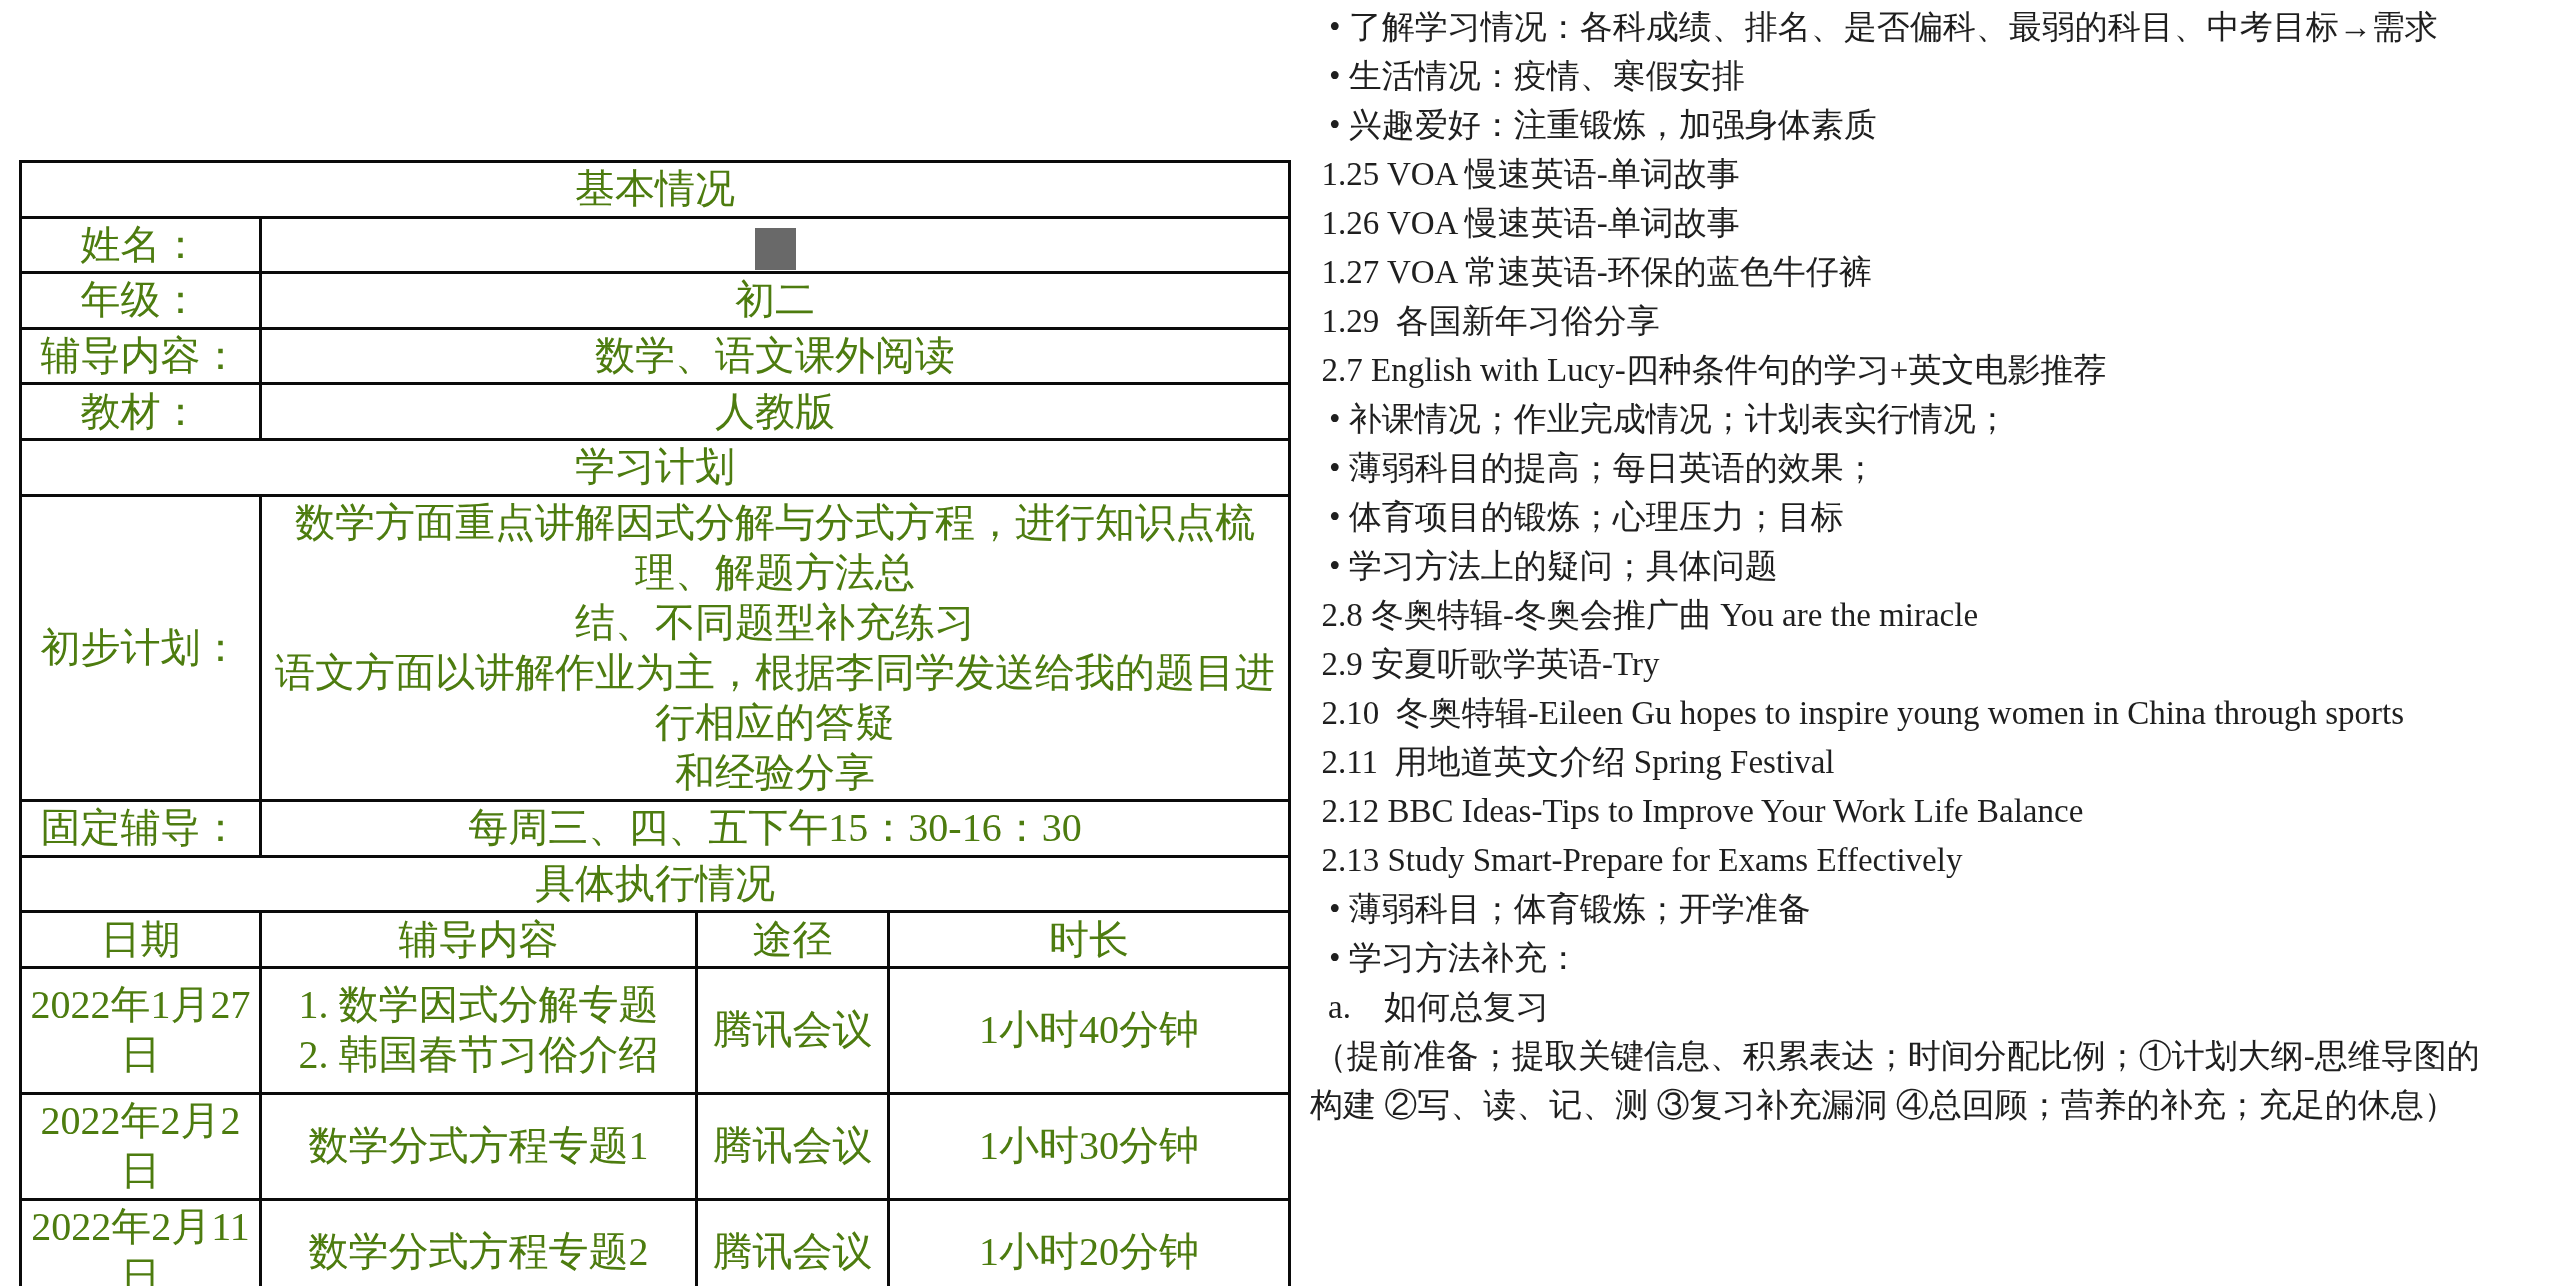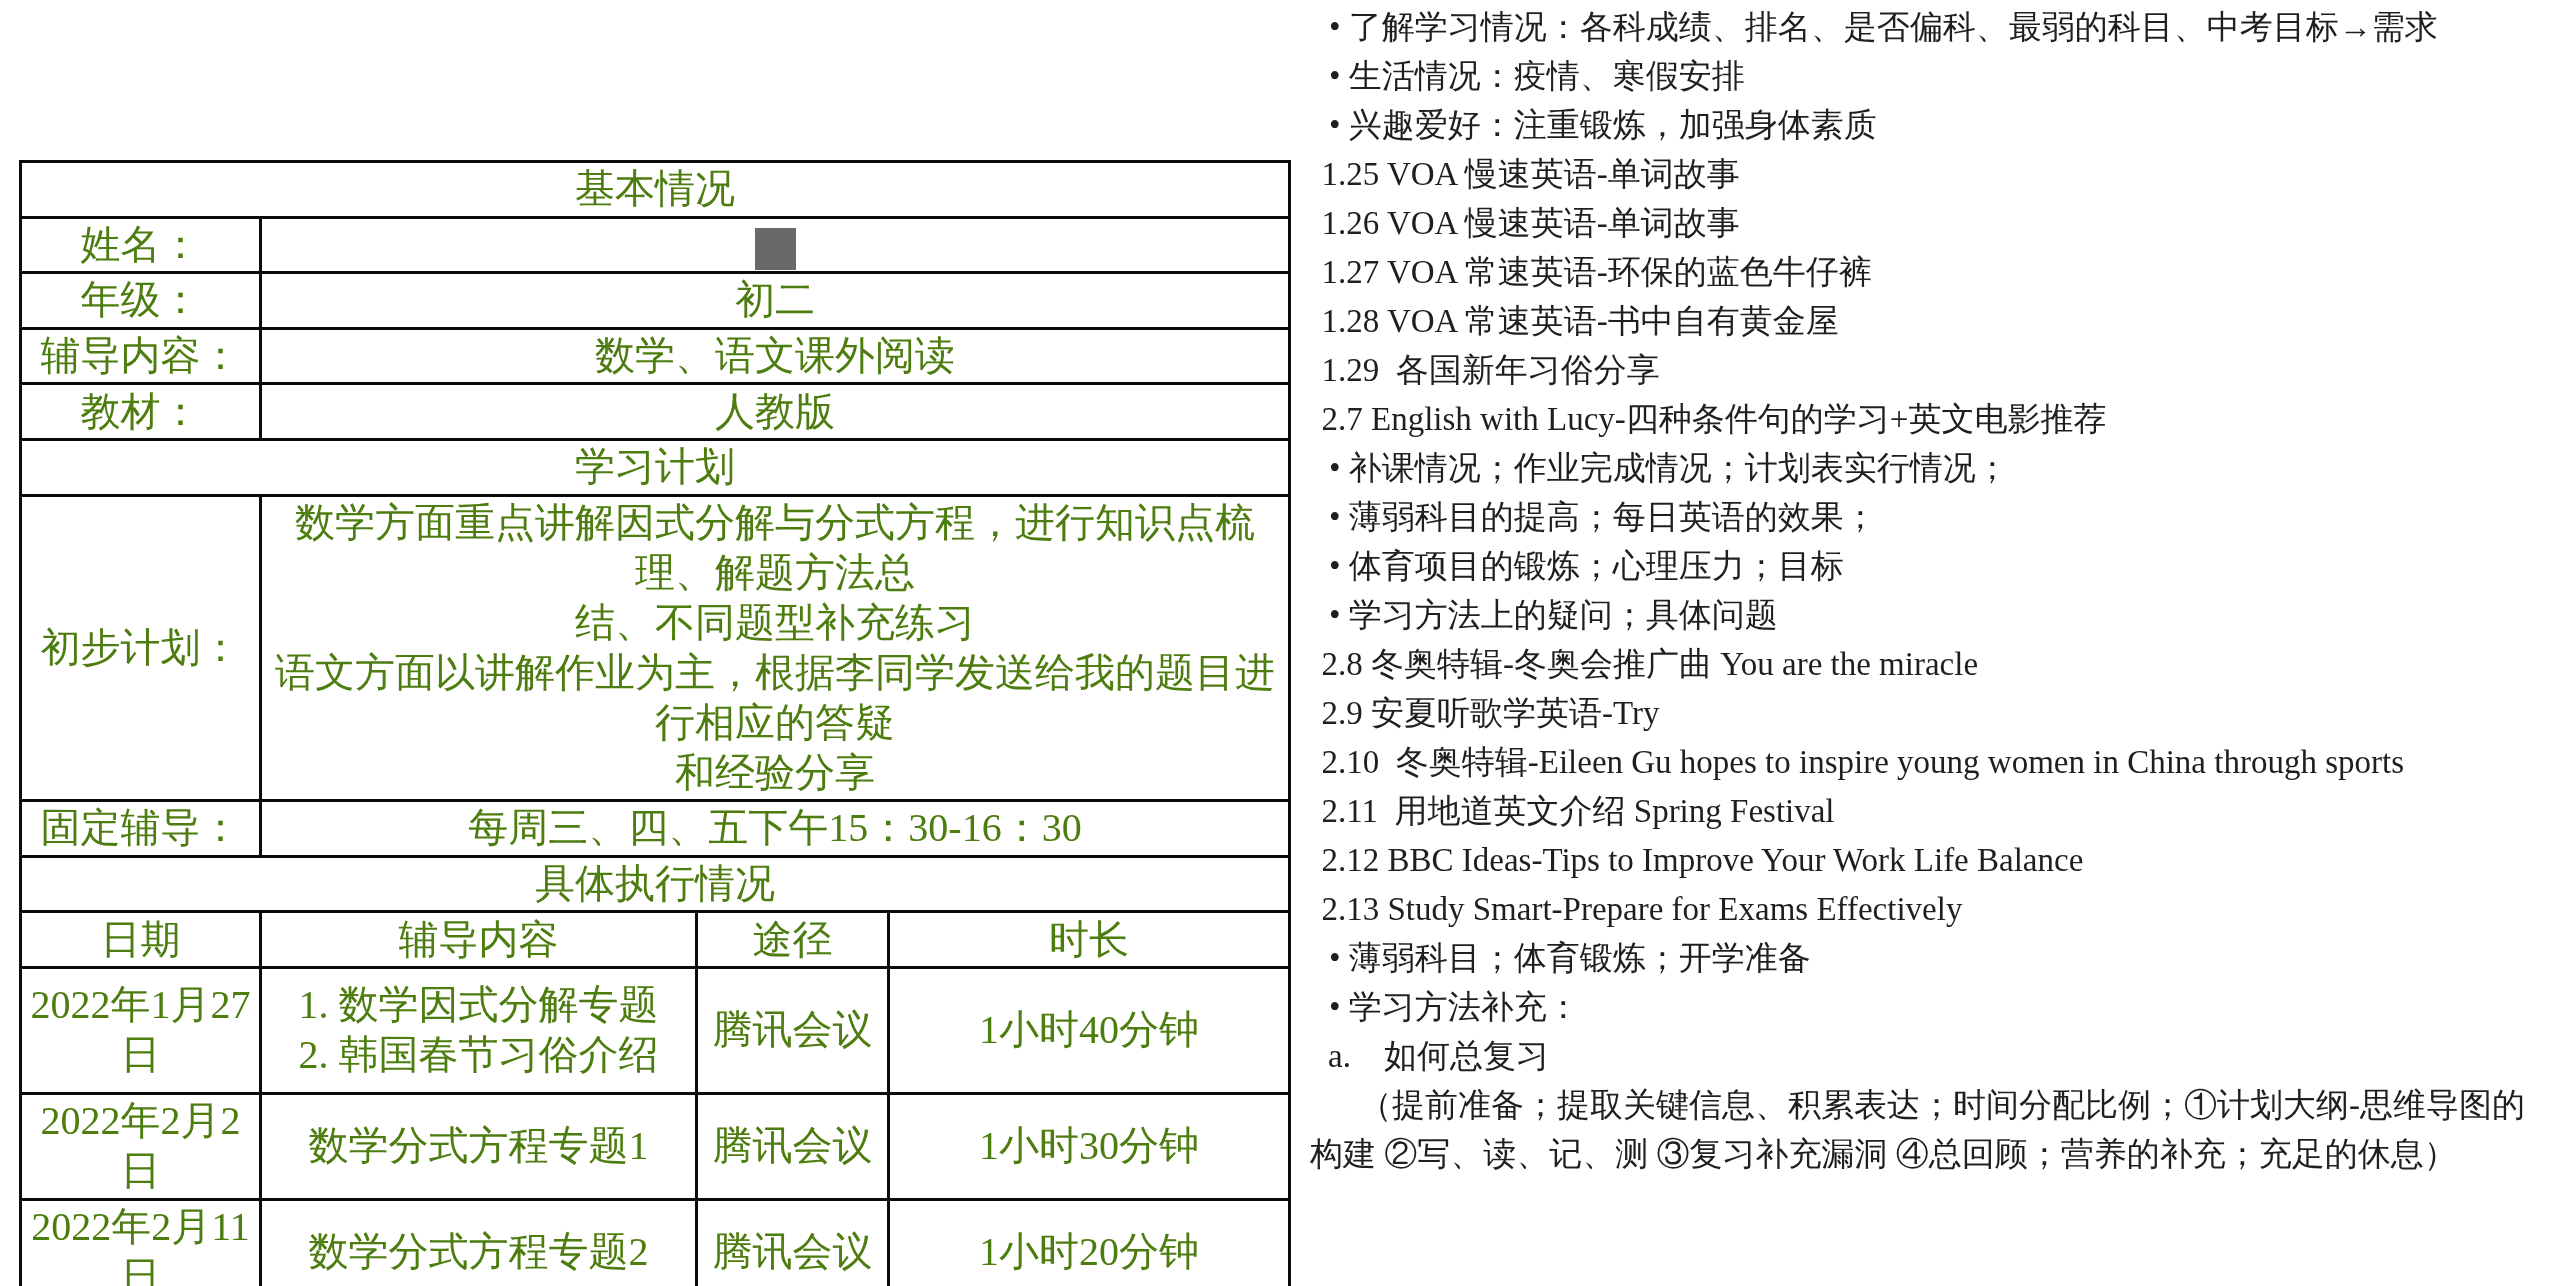--- a/index.html
+++ b/index.html
@@ -38,21 +38,21 @@
     font-size:33px;color:#1f1f1f;
   }
   .notes .line{
     height:49px;line-height:49px;
     white-space:pre;
     overflow:visible;
   }
   .notes .num{margin-left:11.5px;}
   .notes .bul{margin-left:19px;}
   .notes .alpha{margin-left:18px;}
-  .notes .paren{margin-left:3.8px;text-align:center;}
+  .notes .paren{margin-left:3.8px;}
   .notes .cont{margin-left:0;}
 </style>
 </head>
 <body>
 
 <div class="page">
 
   <table class="record">
     <colgroup>
       <col style="width:240px">
@@ -131,21 +131,20 @@
     </tbody>
   </table>
 
   <div class="notes">
     <div class="line bul">• 了解学习情况：各科成绩、排名、是否偏科、最弱的科目、中考目标→需求</div>
     <div class="line bul">• 生活情况：疫情、寒假安排</div>
     <div class="line bul">• 兴趣爱好：注重锻炼，加强身体素质</div>
     <div class="line num">1.25 VOA 慢速英语-单词故事</div>
     <div class="line num">1.26 VOA 慢速英语-单词故事</div>
     <div class="line num">1.27 VOA 常速英语-环保的蓝色牛仔裤</div>
-    <div class="line num">1.28 VOA 常速英语-书中自有黄金屋</div>
     <div class="line num">1.29  各国新年习俗分享</div>
     <div class="line num">2.7 English with Lucy-四种条件句的学习+英文电影推荐</div>
     <div class="line bul">• 补课情况；作业完成情况；计划表实行情况；</div>
     <div class="line bul">• 薄弱科目的提高；每日英语的效果；</div>
     <div class="line bul">• 体育项目的锻炼；心理压力；目标</div>
     <div class="line bul">• 学习方法上的疑问；具体问题</div>
     <div class="line num">2.8 冬奥特辑-冬奥会推广曲 You are the miracle</div>
     <div class="line num">2.9 安夏听歌学英语-Try</div>
     <div class="line num">2.10  冬奥特辑-Eileen Gu hopes to inspire young women in China through sports</div>
     <div class="line num">2.11  用地道英文介绍 Spring Festival</div>

